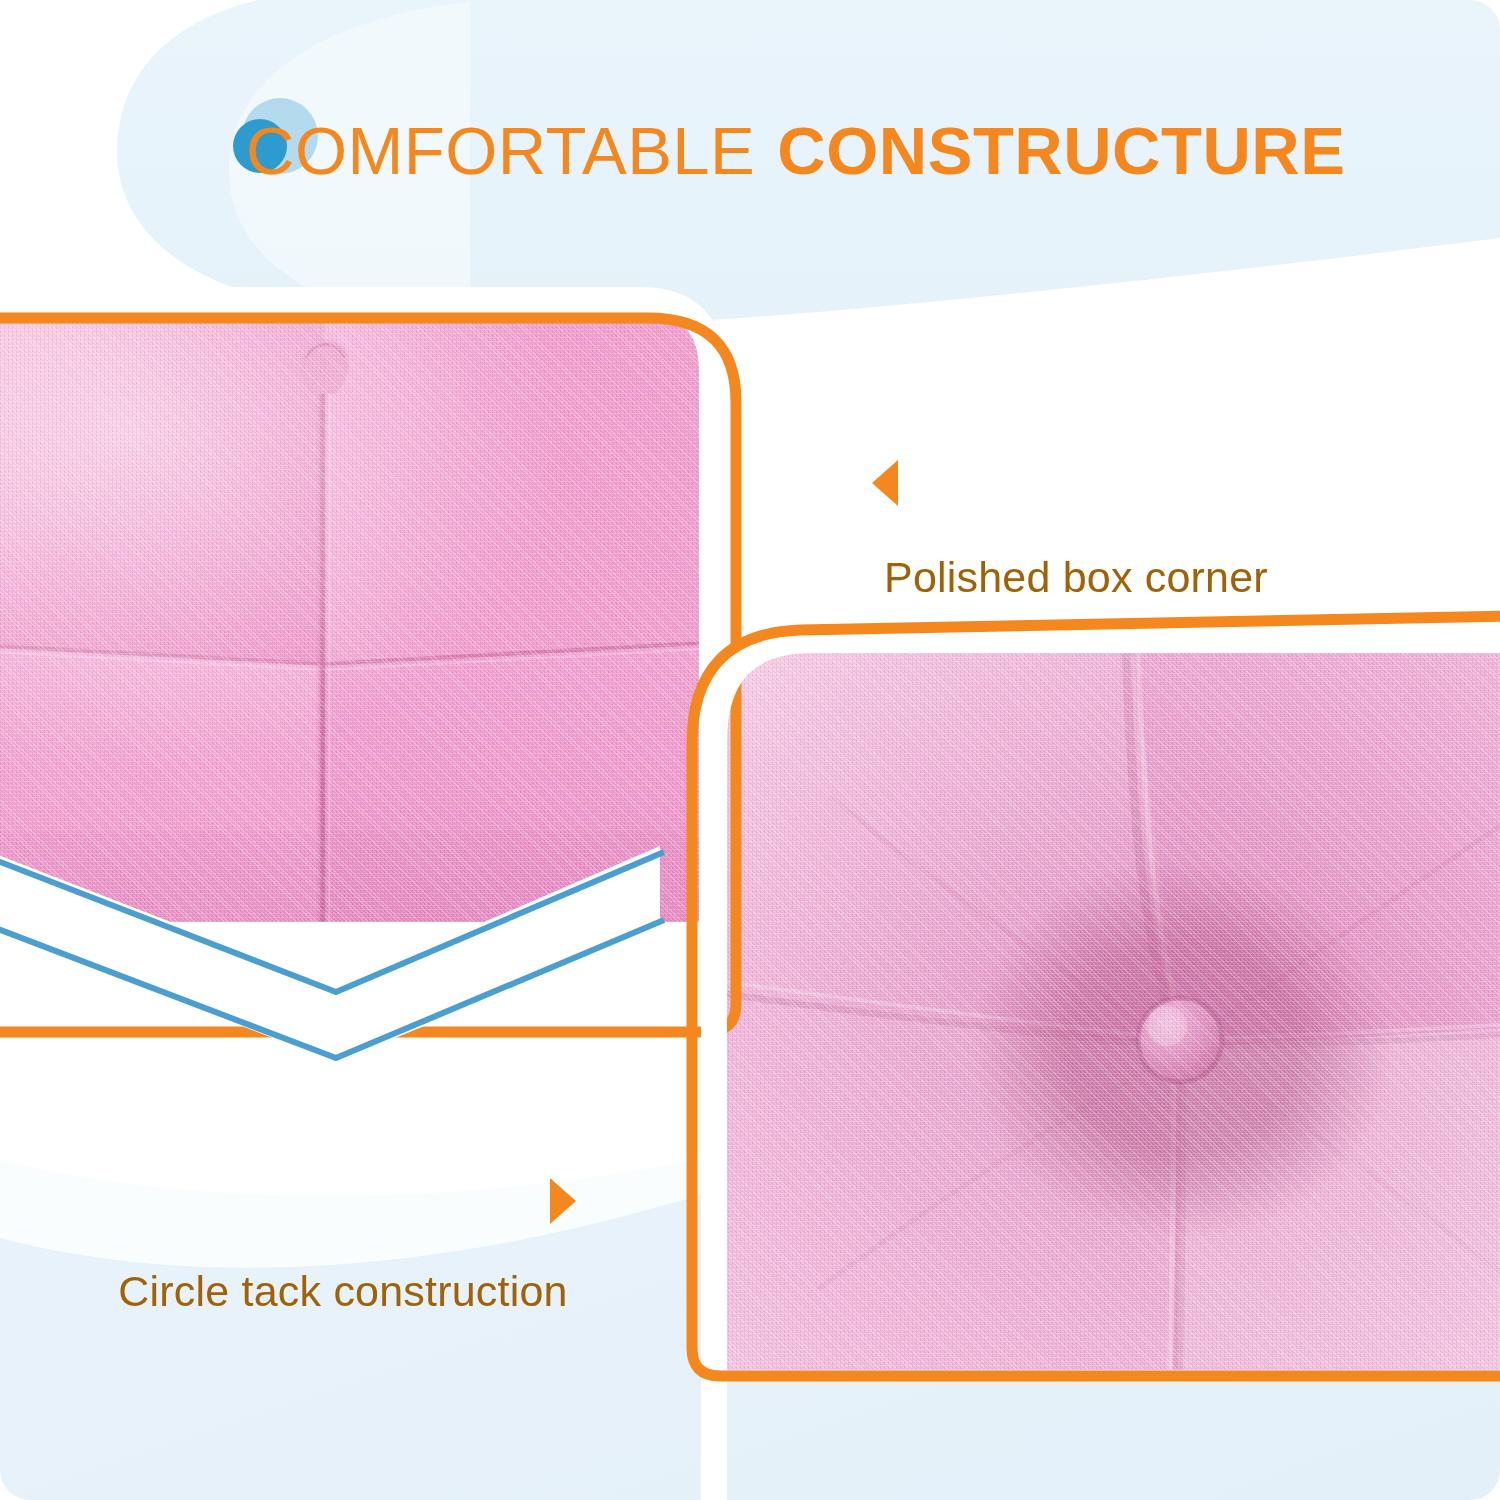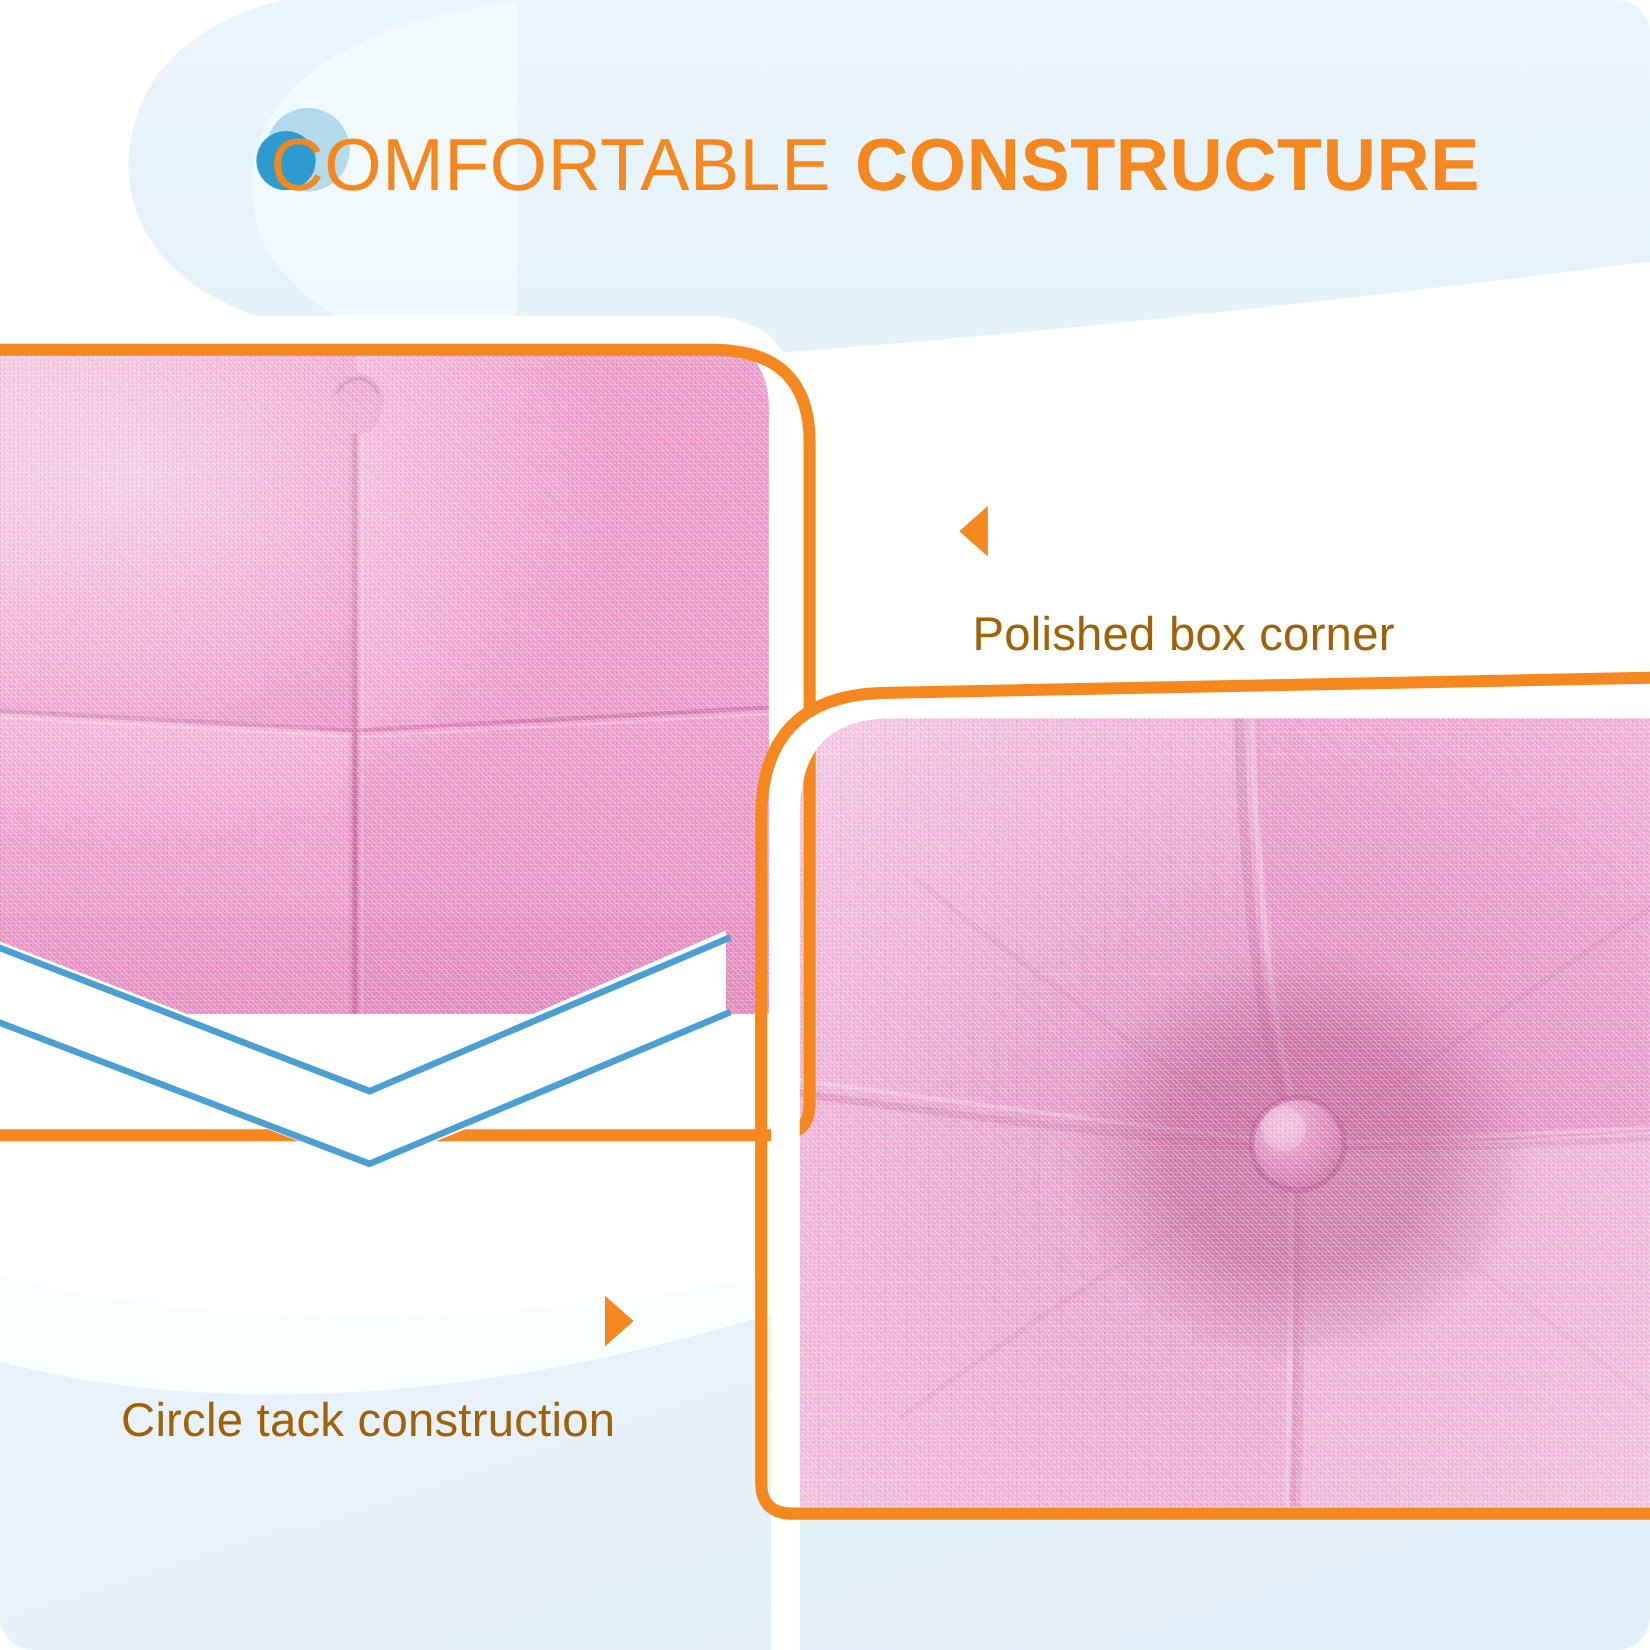--- a/index.html
+++ b/index.html
@@ -181,20 +181,21 @@
     top: 460px;
   }
   .co-polished .callout-text {
     margin-top: 48px;
     margin-left: 12px;
   }
 
   .co-tack {
     left: 110px;
     top: 1178px;
+    text-align: center;
   }
   .co-tack .callout-arrow {
     margin-left: 440px;
   }
   .co-tack .callout-text {
     margin-top: 44px;
     margin-left: 0px;
   }
 </style>
 </head>

